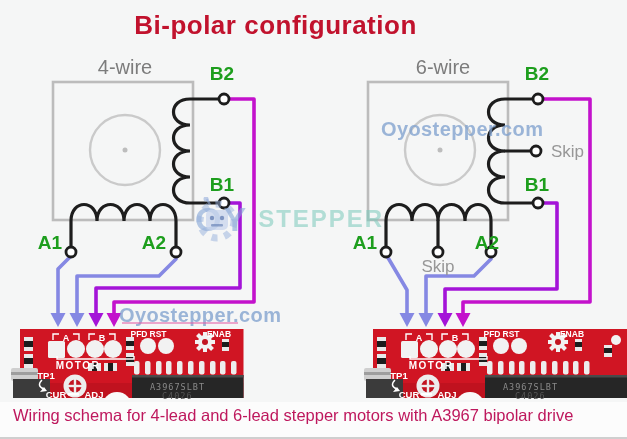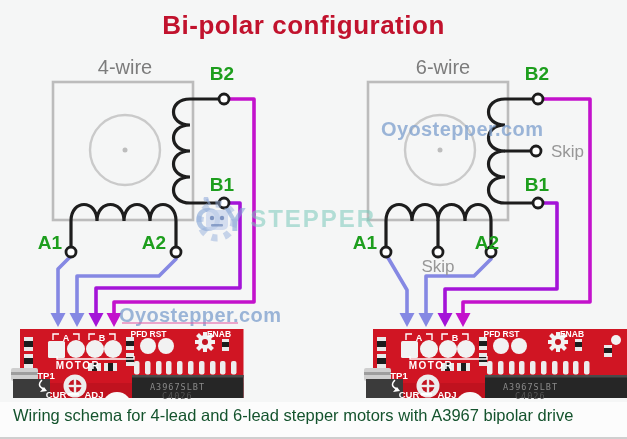--- a/index.html
+++ b/index.html
@@ -1,47 +1,47 @@
 <!DOCTYPE html>
 <html><head>
 <meta charset="utf-8">
 <style>
   html,body{margin:0;padding:0;background:#fff;}
   #stage{position:relative;width:627px;height:439px;background:#f5f6f6;overflow:hidden;
          font-family:"Liberation Sans",sans-serif;}
   #main-title{position:absolute;top:10px;left:0;width:551px;text-align:center;
-              font-size:26px;font-weight:bold;color:#c1122d;letter-spacing:.5px;z-index:3;padding-left:28px;}
+              font-size:26px;font-weight:bold;color:#c1122d;letter-spacing:.5px;z-index:3;}
   svg{position:absolute;top:0;left:0;z-index:1;}
   .box{fill:none;stroke:#bcbcbc;stroke-width:2.6;}
   .circ{fill:none;stroke:#cacaca;stroke-width:2.4;}
   .coil{fill:none;stroke:#1d1d1d;stroke-width:3.2;stroke-linecap:round;}
   .term{fill:#ffffff;stroke:#1d1d1d;stroke-width:2.8;}
   .wire{fill:none;stroke-width:3.6;stroke-linejoin:round;}
   .wa{stroke:#8588e3;}.wb1{stroke:#a414d8;}.wb2{stroke:#c312cc;}
   .glabel{font:bold 19px "Liberation Sans",sans-serif;fill:#1d9e1d;text-anchor:middle;}
   .wlabel{font:20px "Liberation Sans",sans-serif;fill:#7c7c7c;text-anchor:middle;}
   .skip{font:17px "Liberation Sans",sans-serif;fill:#979797;}
   .silk{font:bold 9px "Liberation Sans",sans-serif;fill:#ffffff;text-anchor:middle;}
   .silkb{stroke:#ffffff;stroke-width:1.4;fill:none;}
   .icText{font:8.5px "DejaVu Sans Mono",monospace;fill:#8a8a8a;letter-spacing:1px;}
   .pad{fill:#f2f2f2;}
   
   .wm-big{position:absolute;top:197px;left:195px;height:44px;display:flex;align-items:center;
-          gap:2px;z-index:4;pointer-events:none;}
+          gap:10px;z-index:4;pointer-events:none;}
   .wm-big .p1{font-size:34px;font-weight:bold;letter-spacing:2px;color:rgba(130,164,214,.58);}
   .wm-big .p2{font-size:24px;font-weight:bold;letter-spacing:2px;color:rgba(120,200,186,.55);}
   .wm-site{position:absolute;z-index:4;font-size:20px;font-weight:bold;
            color:rgba(128,162,206,.78);pointer-events:none;letter-spacing:.4px;}
   #wm-site-right{left:381px;top:118px;}
   #wm-site-left{left:119px;top:304px;}
   #wm-underline{position:absolute;left:122px;top:322px;width:116px;height:2px;
                 background:rgba(228,98,168,.55);z-index:4;}
   #caption-bar{position:absolute;left:0;top:402px;width:627px;height:37px;background:#fcfcfc;
                border-bottom:2px solid #cfcfcf;box-sizing:border-box;z-index:2;}
-  #caption-text{padding:4px 0 0 13px;font-size:16.5px;color:#14532d;}
+  #caption-text{padding:4px 0 0 13px;font-size:16.5px;color:#be185d;}
 </style>
 </head>
 <body>
 
 <div id="stage">
 
   <div id="main-title">Bi-polar configuration</div>
 
   <svg width="627" height="400" viewBox="0 0 627 400" xmlns="http://www.w3.org/2000/svg">
     <defs>

